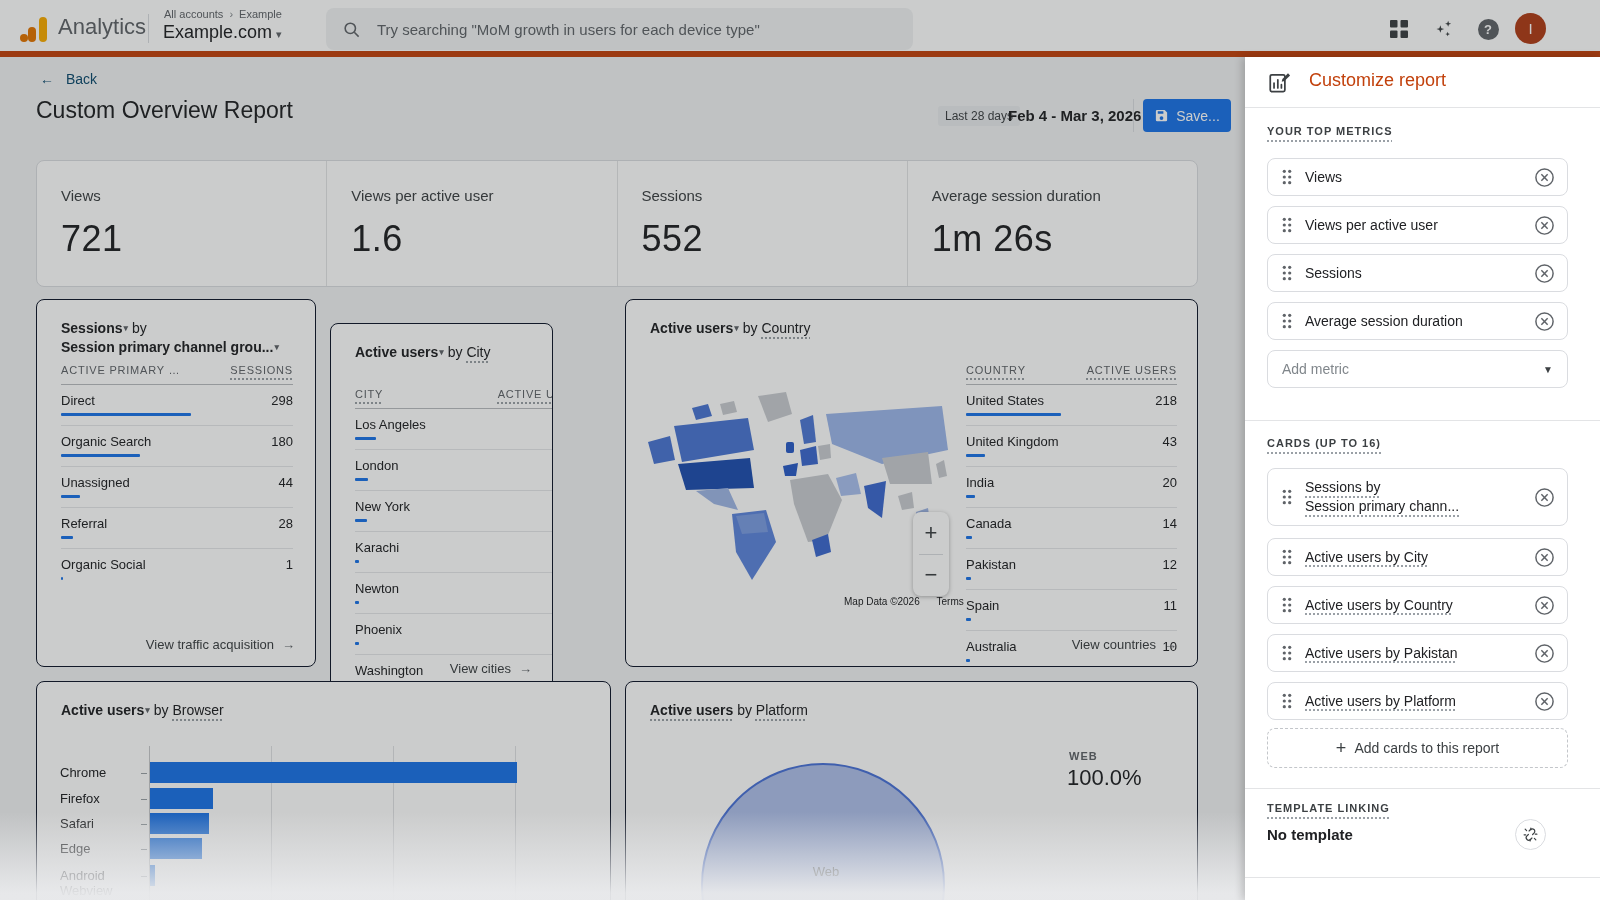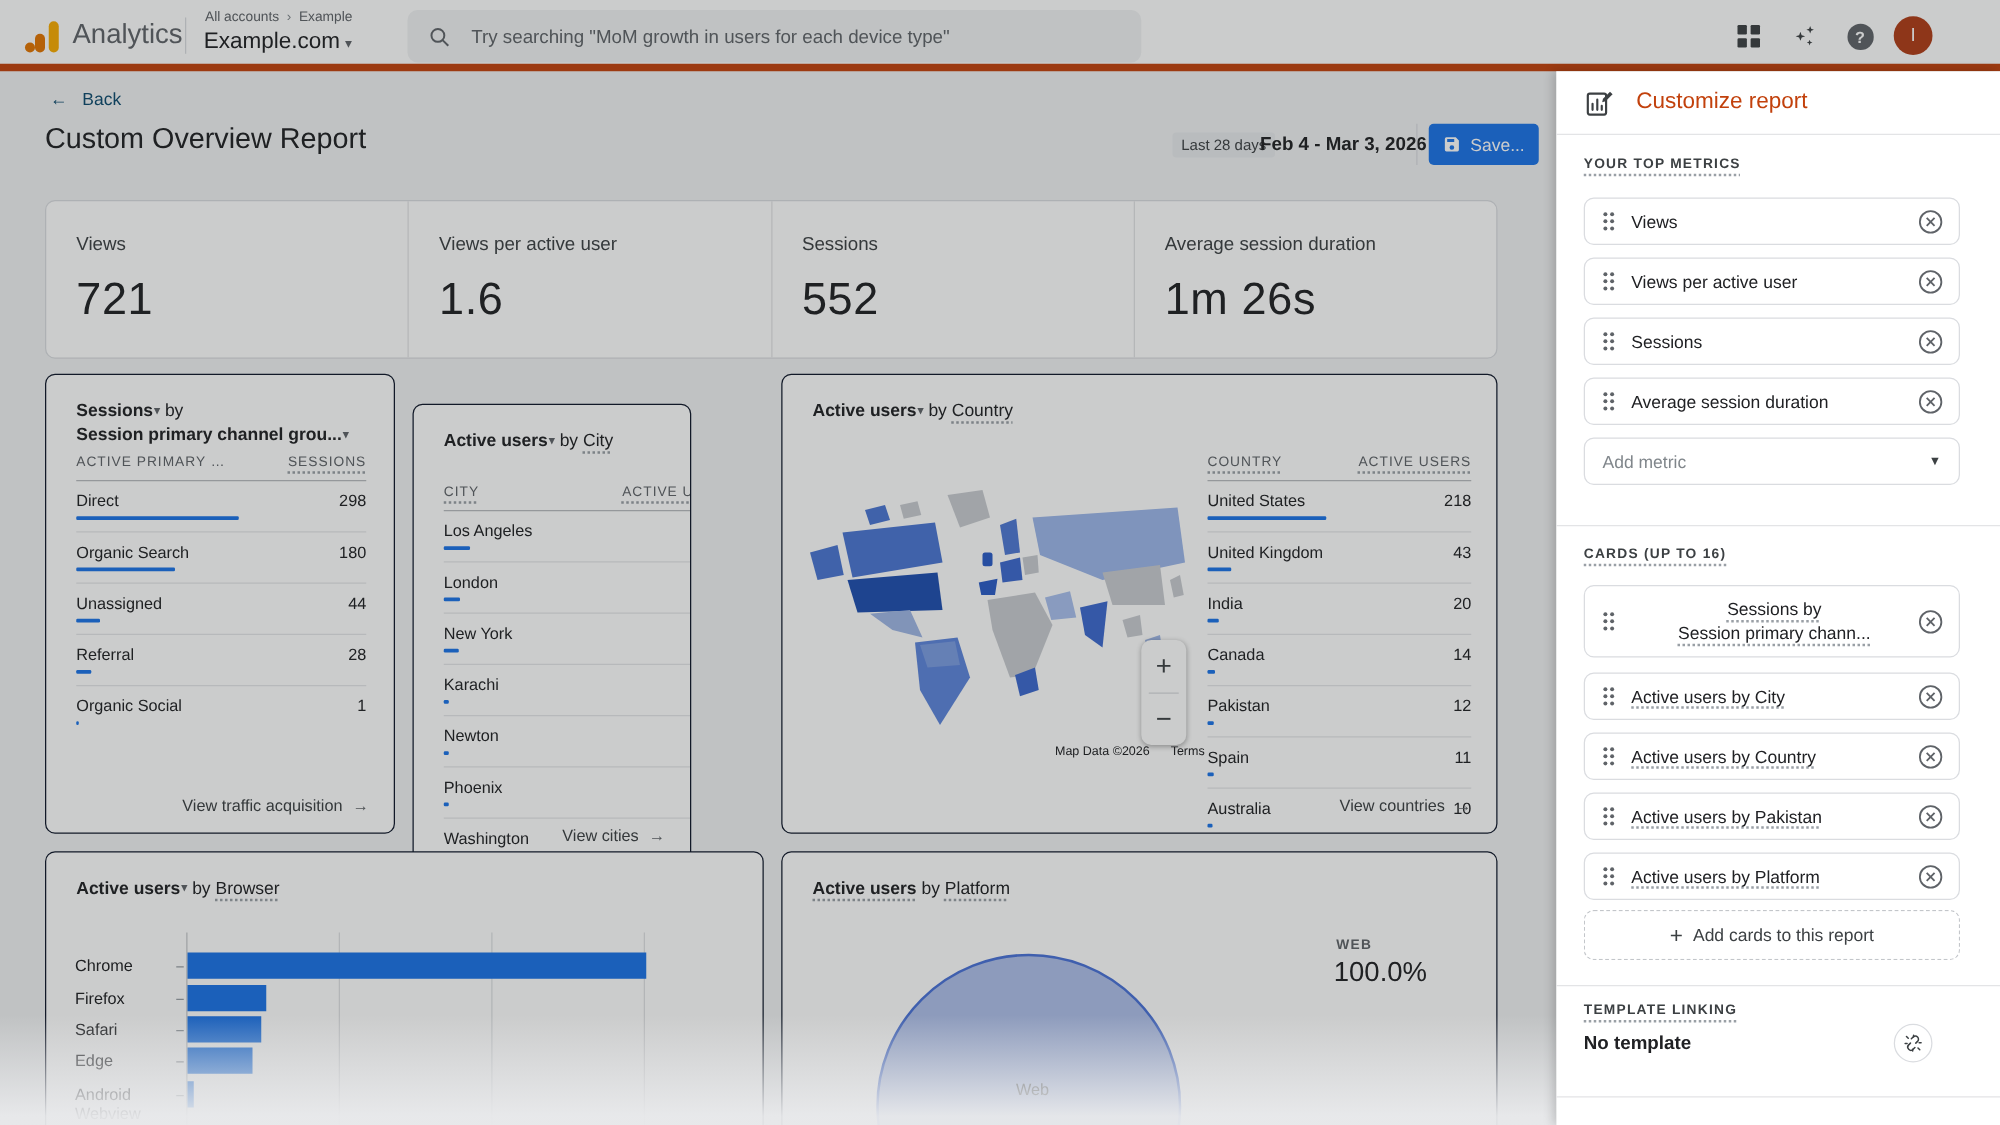--- a/index.html
+++ b/index.html
@@ -573,21 +573,21 @@
         </div>
       </div>
     <div class="p-add-metric" style="top:293px;">
       <span>Add metric</span>
       <span class="dd">▼</span>
     </div>
 
     <div class="p-divider" style="top:363px;"></div>
     <div class="sec-label" style="top:380px;">CARDS (UP TO 16)</div>
     <div id="card-rows">
-        <div class="p-row" style="top: 411px; height: 58px; text-align: center;">
+        <div class="p-row" style="top: 411px; height: 58px;">
           <span class="drag">
             <svg width="10" height="16" viewBox="0 0 10 16" fill="#5f6368">
               <circle cx="2.3" cy="2.3" r="1.6"></circle>
               <circle cx="7.7" cy="2.3" r="1.6"></circle>
               <circle cx="2.3" cy="8" r="1.6"></circle>
               <circle cx="7.7" cy="8" r="1.6"></circle>
               <circle cx="2.3" cy="13.7" r="1.6"></circle>
               <circle cx="7.7" cy="13.7" r="1.6"></circle>
             </svg>
           </span>

